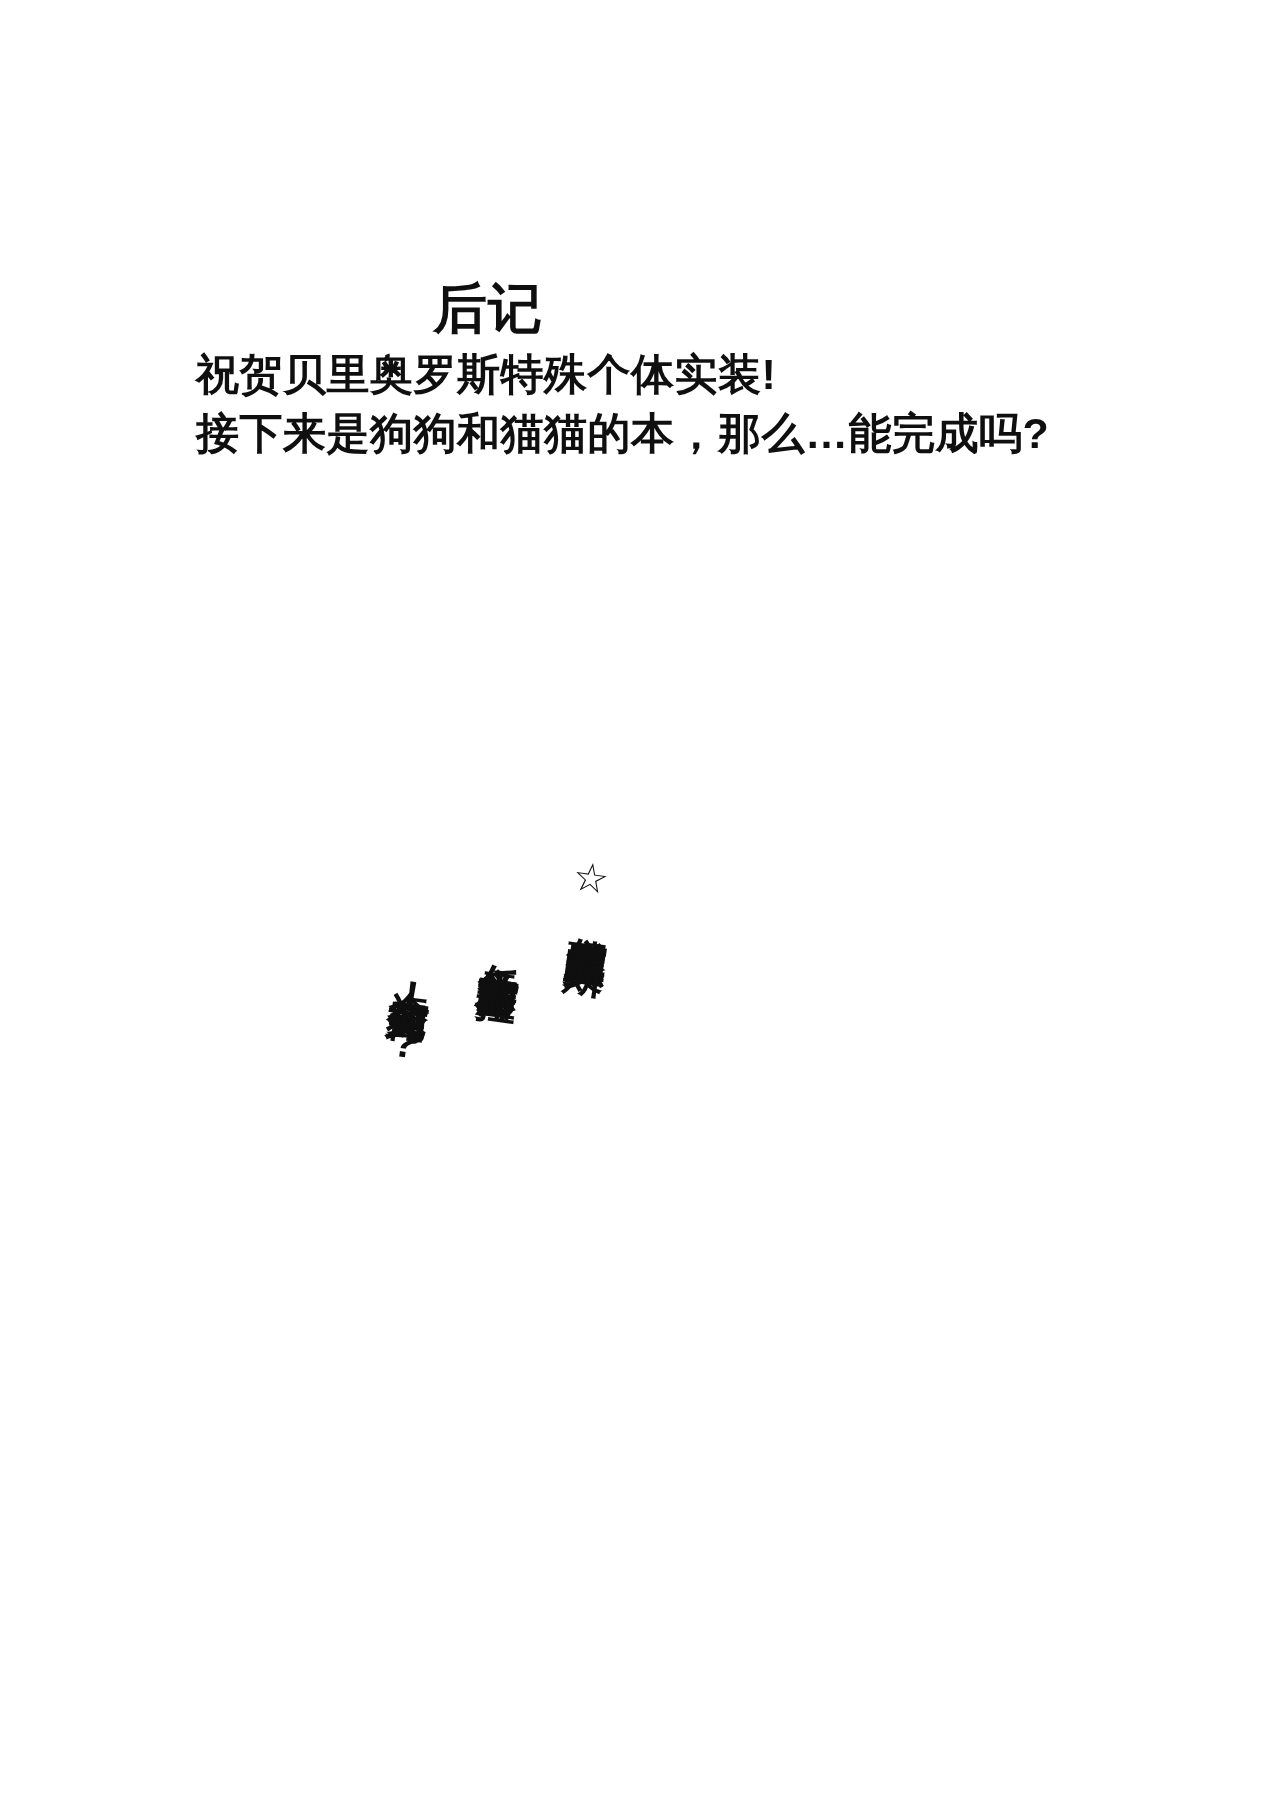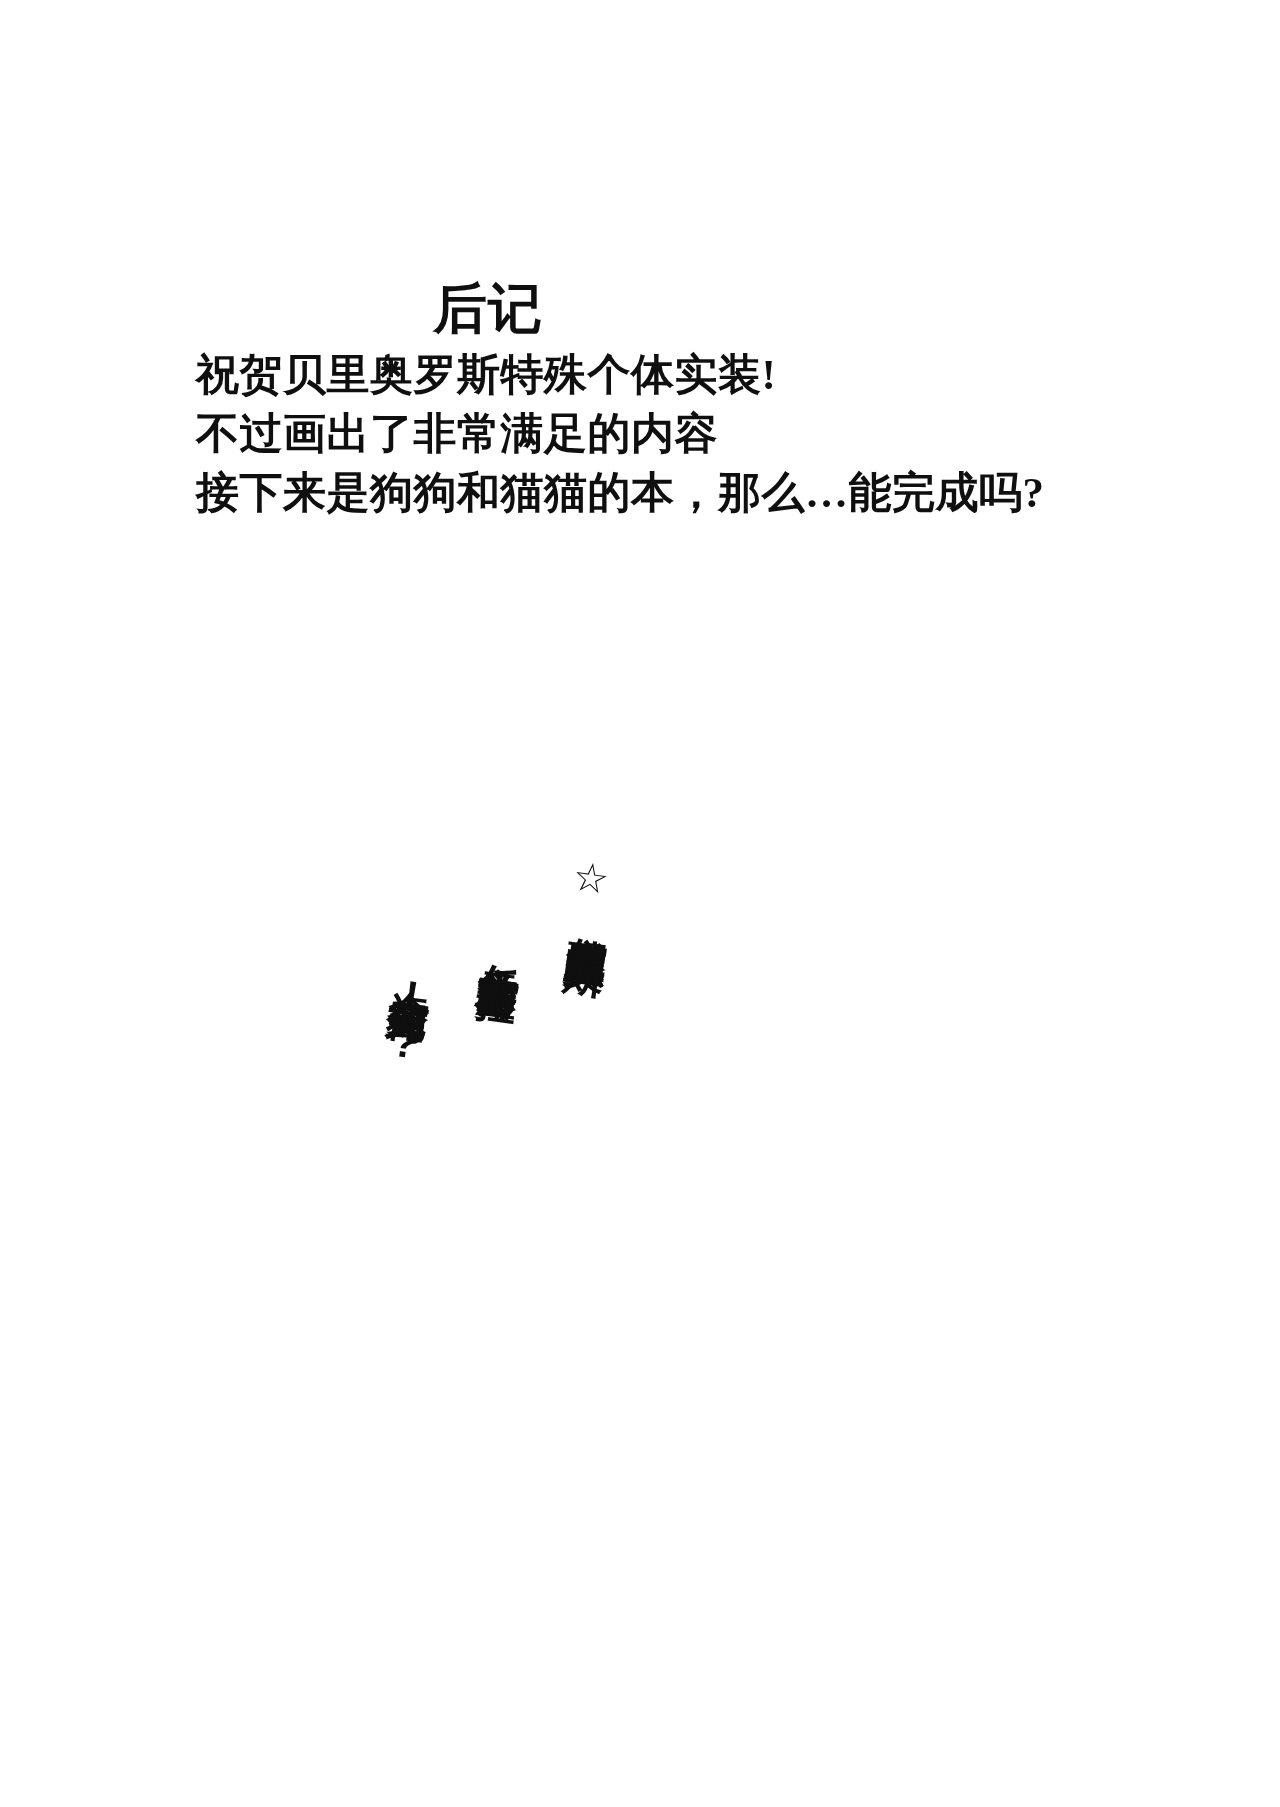--- a/index.html
+++ b/index.html
@@ -38,21 +38,20 @@
     padding: 0 0 0 196px;
     list-style: none;
   }
   #afterword-lines li {
     font-size: 43px;
     font-weight: 700;
     line-height: 1.38;
     color: #0f0f0f;
     white-space: nowrap;
     letter-spacing: 0.5px;
-    font-family: Liberation Serif, serif;
   }
 
   
   #teaser {
     position: absolute;
     left: 195px;
     top: 880px;
     width: 420px;
     height: 640px;
   }
@@ -83,21 +82,20 @@
   }
 </style>
 </head>
 <body>
 
 <section id="afterword">
   <h1 id="afterword-title">后记</h1>
 
   <ul id="afterword-lines">
     <li>祝贺贝里奥罗斯特殊个体实装!</li>
-    <li>不过画出了非常满足的内容</li>
     <li>接下来是狗狗和猫猫的本，那么…能完成吗?</li>
   </ul>
 </section>
 
 <section id="teaser">
   <span id="teaser-star">☆</span>
 
   <div class="vcol c1">突然觉醒的贝里奥罗斯</div>
   <div class="vcol c2">任意妄为的吉吉涅布拉</div>
   <div class="vcol c3">命运究竟会如何!?</div>

